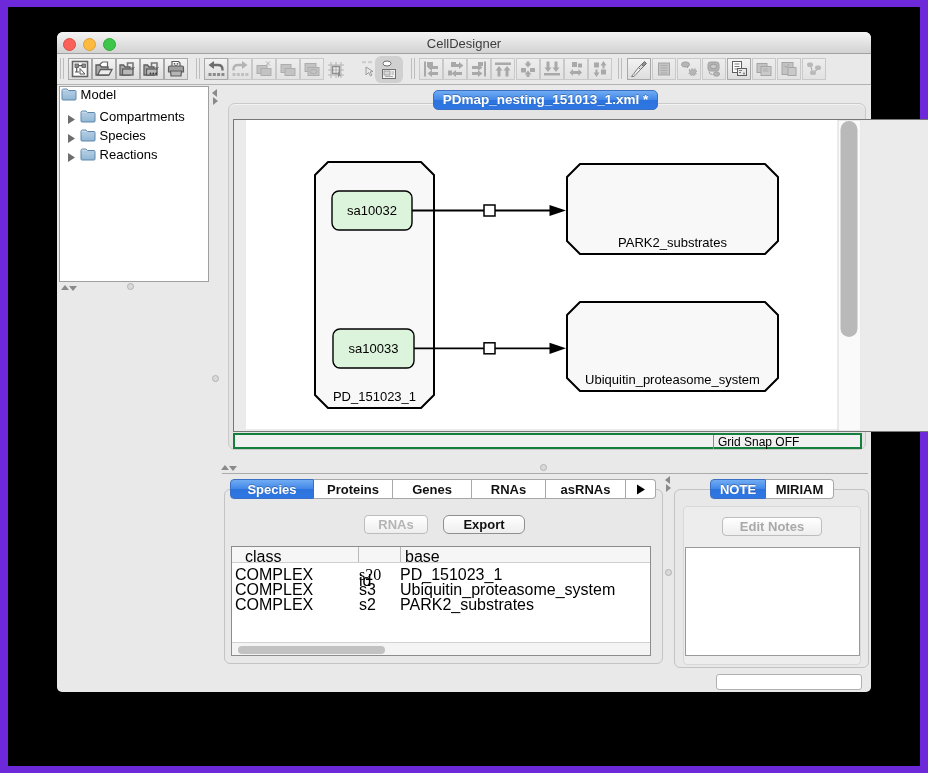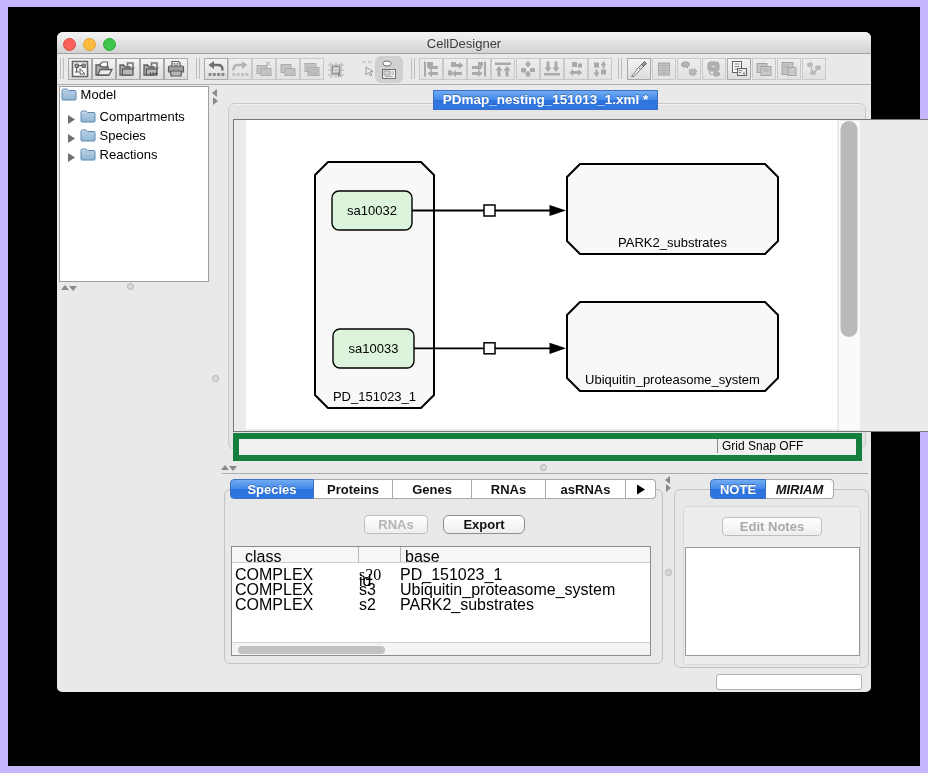--- a/index.html
+++ b/index.html
@@ -1,17 +1,17 @@
 <!DOCTYPE html>
 <html><head>
 <meta charset="utf-8">
 <style>
 * { margin:0; padding:0; box-sizing:border-box; }
 html,body { background:#fff; }
-#page { position:relative; width:928px; height:773px; background:#c4b5fd; overflow:hidden;
+#page { position:relative; width:928px; height:773px; background:#6d28d9; overflow:hidden;
   font-family:"Liberation Sans", sans-serif; }
 .abs { position:absolute; }
 #desktop { left:8px; top:7px; width:912px; height:759px; background:#000; }
 #win { left:57px; top:32px; width:814px; height:660px; background:#e9e9e9; border-radius:6px 6px 5px 5px; }
 #titlebar { left:0; top:0; width:814px; height:22px; border-radius:6px 6px 0 0;
   background:linear-gradient(#f4f4f4,#d2d2d2); border-bottom:1px solid #a2a2a2; }
 .light { top:6px; width:13px; height:13px; border-radius:50%; }
 #title { width:814px; top:4px; text-align:center; font-size:13px; color:#3d3d3d; }
 #toolbar { left:0; top:22px; width:814px; height:31px; background:#e9e9e9; border-bottom:1px solid #b2b2b2; }
 .tsep { top:4px; width:4px; height:21px; border-left:1px solid #bdbdbd; border-right:1px solid #bdbdbd; }
@@ -20,26 +20,26 @@
 .tbtn svg, .tico svg, .tpress svg { position:absolute; left:50%; top:50%; transform:translate(-50%,-50%); }
 .tico { top:5px; width:22px; height:22px; }
 .tpress { top:2px; width:28px; height:27px; background:#d0d0d0; border-radius:6px; }
 .panel { background:#fff; border:1px solid #9f9f9f; }
 #tree1 { left:2px; top:54px; width:150px; height:196px; }
 #tree2 { left:2px; top:262px; width:150px; height:368px; }
 .titem { position:absolute; font-size:13px; color:#000; white-space:nowrap; }
 .titem svg { vertical-align:-2px; }
 #cpane { left:171px; top:71px; width:638px; height:347px; background:#e4e4e4;
   border:1px solid #c9c9c9; border-radius:7px; box-shadow:inset 0 1px 0 #f2f2f2; }
-#xtab { left:376px; top:58px; width:225px; height:20px; border-radius:0; font-size:13.5px;
+#xtab { left:376px; top:58px; width:225px; height:20px; border-radius:5px; font-size:13.5px;
   background:linear-gradient(#70acf3 0%, #4388e8 48%, #2d73dd 52%, #2e77e2 100%);
   border:1px solid #3a6fc4; color:#fff; font-weight:bold;
   text-align:center; line-height:18px; text-shadow:0 -1px 0 rgba(0,0,0,0.25); }
 #canvas { left:176px; top:87px; width:733px; height:313px; background:#ebebeb; border:1px solid #777; }
-#statusbar { left:176px; top:401px; width:629px; height:28px; background:#f1f1f1; border:6px solid #15803d;
+#statusbar { left:176px; top:401px; width:629px; height:16px; background:#f1f1f1; border:2px solid #15803d;
   font-size:12px; color:#000; }
 #gridsnap { position:absolute; left:478px; top:0px; width:149px; height:14px; border-left:1px solid #8c8c8c;
   padding-left:4px; line-height:14px; }
 .btab { top:447px; height:20px; background:#fff; border:1px solid #a8a8a8; border-left:none;
   font-size:13px; font-weight:bold; color:#111; text-align:center; line-height:19px; }
 .btab.first { border-left:1px solid #a8a8a8; border-radius:4px 0 0 4px; }
 .btab.last { border-radius:0 4px 4px 0; }
 .btab.sel { background:linear-gradient(#70acf3 0%, #4388e8 48%, #2d73dd 52%, #2e77e2 100%); color:#fff; border-color:#3a6fc4; text-shadow:0 -1px 0 rgba(0,0,0,0.25); }
 #blpanel { left:167px; top:457px; width:439px; height:175px; background:#e8e8e8; border:1px solid #c3c3c3; border-radius:6px; }
 .mbtn { top:483px; height:19px; background:linear-gradient(#ffffff,#eeeeee); border:1px solid #bdbdbd;
@@ -419,16 +419,16 @@
         </div>
       <div id="hscroll">
           <div id="hthumb"></div>
         </div>
     </div>
     <div id="brpanel" class="abs"></div>
     <div id="brinner" class="abs"></div>
     <div class="abs mbtn" style="left:665px;top:485px;width:100px;color:#a9a9a9;">Edit Notes</div>
     <div id="notesbox" class="abs"></div>
     <div class="abs btab first sel" style="left:653px;width:56px;">NOTE</div>
-    <div class="abs btab last" style="left:709px;width:68px;font-style:italic;">MIRIAM</div>
+    <div class="abs btab last" style="left:709px;width:68px;">MIRIAM</div>
     <div id="bottominput" class="abs"></div>
   </div>
 </div>
 
 </body></html>

